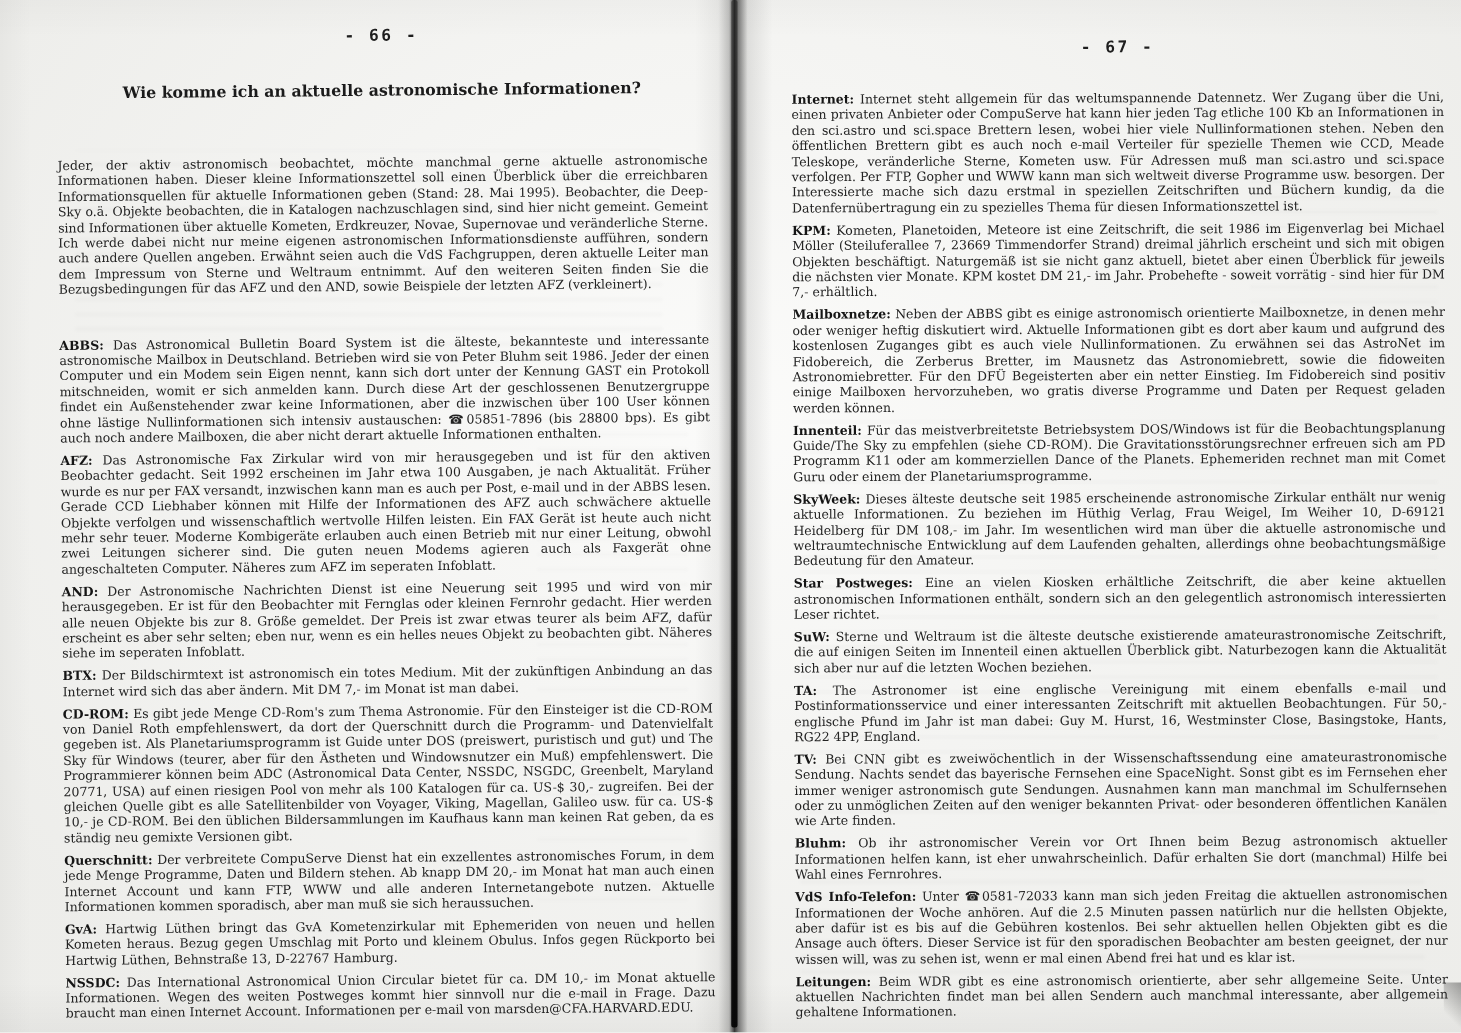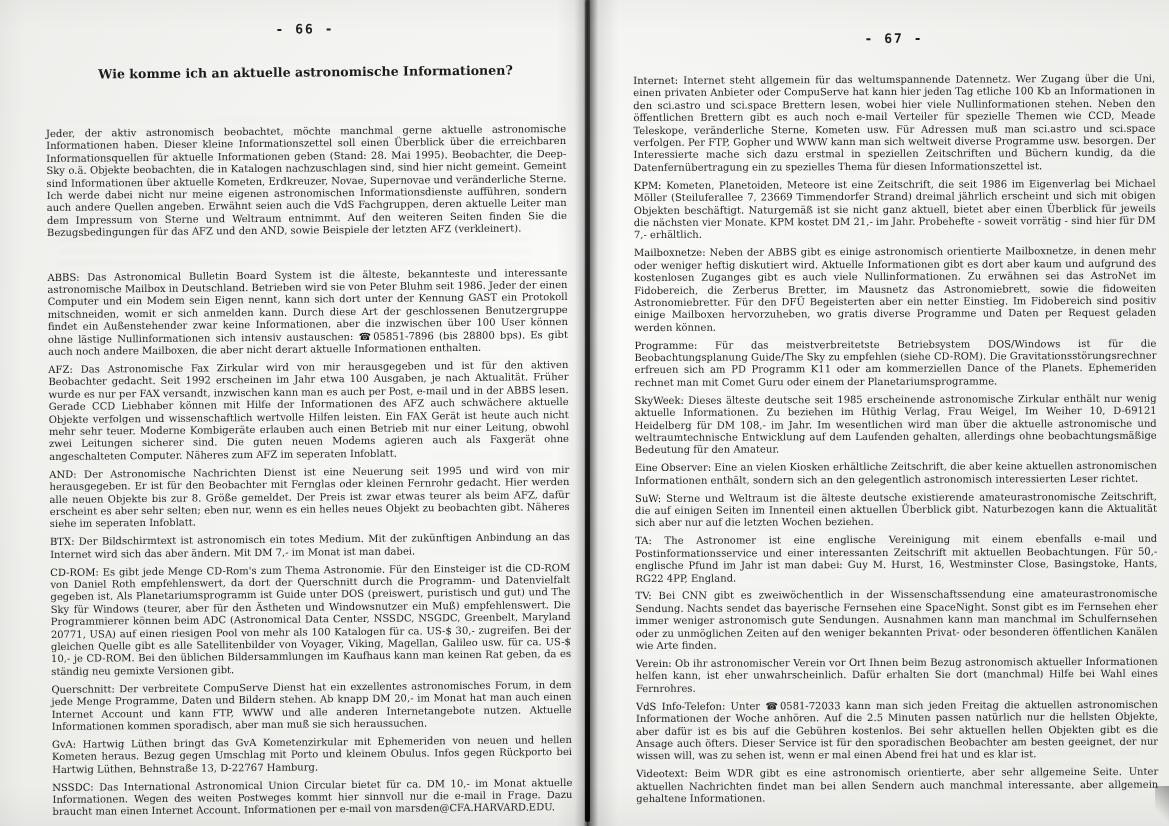--- a/index.html
+++ b/index.html
@@ -84,21 +84,21 @@
     color: #1b1b1b;
   }
   .para {
     margin: 0 0 5.5px 0;
     text-align: justify;
     font-size: 10px;
     line-height: 12.4px;
     color: #232323;
   }
   .intro { margin-bottom: 32px; }
-  .lbl { font-weight: normal; color: #151515; }
+  .lbl { font-weight: bold; color: #151515; }
 </style>
 </head>
 <body>
 
 <div class="scan-vignette"></div>
 
 <div class="ghost g1"></div>
 <div class="ghost g2"></div>
 <div class="ghost g3"></div>
 <div class="ghost g4"></div>
@@ -118,27 +118,27 @@
   <p class="para"><b class="lbl">GvA:</b> <span>Hartwig Lüthen bringt das GvA Kometenzirkular mit Ephemeriden von neuen und hellen Kometen heraus. Bezug gegen Umschlag mit Porto und kleinem Obulus. Infos gegen Rückporto bei Hartwig Lüthen, Behnstraße 13, D-22767 Hamburg.</span></p>
   <p class="para"><b class="lbl">NSSDC:</b> <span>Das International Astronomical Union Circular bietet für ca. DM 10,- im Monat aktuelle Informationen. Wegen des weiten Postweges kommt hier sinnvoll nur die e-mail in Frage. Dazu braucht man einen Internet Account. Informationen per e-mail von marsden@CFA.HARVARD.EDU.</span></p>
 </div>
 
 <div class="page page-right">
   <div class="pagenum">- 67 -</div>
 
   <p class="para"><b class="lbl">Internet:</b> <span>Internet steht allgemein für das weltumspannende Datennetz. Wer Zugang über die Uni, einen privaten Anbieter oder CompuServe hat kann hier jeden Tag etliche 100 Kb an Informationen in den sci.astro und sci.space Brettern lesen, wobei hier viele Nullinformationen stehen. Neben den öffentlichen Brettern gibt es auch noch e-mail Verteiler für spezielle Themen wie CCD, Meade Teleskope, veränderliche Sterne, Kometen usw. Für Adressen muß man sci.astro und sci.space verfolgen. Per FTP, Gopher und WWW kann man sich weltweit diverse Programme usw. besorgen. Der Interessierte mache sich dazu erstmal in speziellen Zeitschriften und Büchern kundig, da die Datenfernübertragung ein zu spezielles Thema für diesen Informationszettel ist.</span></p>
   <p class="para"><b class="lbl">KPM:</b> <span>Kometen, Planetoiden, Meteore ist eine Zeitschrift, die seit 1986 im Eigenverlag bei Michael Möller (Steiluferallee 7, 23669 Timmendorfer Strand) dreimal jährlich erscheint und sich mit obigen Objekten beschäftigt. Naturgemäß ist sie nicht ganz aktuell, bietet aber einen Überblick für jeweils die nächsten vier Monate. KPM kostet DM 21,- im Jahr. Probehefte - soweit vorrätig - sind hier für DM 7,- erhältlich.</span></p>
   <p class="para"><b class="lbl">Mailboxnetze:</b> <span>Neben der ABBS gibt es einige astronomisch orientierte Mailboxnetze, in denen mehr oder weniger heftig diskutiert wird. Aktuelle Informationen gibt es dort aber kaum und aufgrund des kostenlosen Zuganges gibt es auch viele Nullinformationen. Zu erwähnen sei das AstroNet im Fidobereich, die Zerberus Bretter, im Mausnetz das Astronomiebrett, sowie die fidoweiten Astronomiebretter. Für den DFÜ Begeisterten aber ein netter Einstieg. Im Fidobereich sind positiv einige Mailboxen hervorzuheben, wo gratis diverse Programme und Daten per Request geladen werden können.</span></p>
-  <p class="para"><b class="lbl">Programme:</b> <span>Für das meistverbreitetste Betriebsystem DOS/Windows ist für die Beobachtungsplanung Guide/The Sky zu empfehlen (siehe CD-ROM). Die Gravitationsstörungsrechner erfreuen sich am PD Programm K11 oder am kommerziellen Dance of the Planets. Ephemeriden rechnet man mit Comet Guru oder einem der Planetariumsprogramme.</span></p>
+  <p class="para"><b class="lbl">Innenteil:</b> <span>Für das meistverbreitetste Betriebsystem DOS/Windows ist für die Beobachtungsplanung Guide/The Sky zu empfehlen (siehe CD-ROM). Die Gravitationsstörungsrechner erfreuen sich am PD Programm K11 oder am kommerziellen Dance of the Planets. Ephemeriden rechnet man mit Comet Guru oder einem der Planetariumsprogramme.</span></p>
   <p class="para"><b class="lbl">SkyWeek:</b> <span>Dieses älteste deutsche seit 1985 erscheinende astronomische Zirkular enthält nur wenig aktuelle Informationen. Zu beziehen im Hüthig Verlag, Frau Weigel, Im Weiher 10, D-69121 Heidelberg für DM 108,- im Jahr. Im wesentlichen wird man über die aktuelle astronomische und weltraumtechnische Entwicklung auf dem Laufenden gehalten, allerdings ohne beobachtungsmäßige Bedeutung für den Amateur.</span></p>
-  <p class="para"><b class="lbl">Eine Observer:</b> <span>Eine an vielen Kiosken erhältliche Zeitschrift, die aber keine aktuellen astronomischen Informationen enthält, sondern sich an den gelegentlich astronomisch interessierten Leser richtet.</span></p>
+  <p class="para"><b class="lbl">Star Postweges:</b> <span>Eine an vielen Kiosken erhältliche Zeitschrift, die aber keine aktuellen astronomischen Informationen enthält, sondern sich an den gelegentlich astronomisch interessierten Leser richtet.</span></p>
   <p class="para"><b class="lbl">SuW:</b> <span>Sterne und Weltraum ist die älteste deutsche existierende amateurastronomische Zeitschrift, die auf einigen Seiten im Innenteil einen aktuellen Überblick gibt. Naturbezogen kann die Aktualität sich aber nur auf die letzten Wochen beziehen.</span></p>
   <p class="para"><b class="lbl">TA:</b> <span>The Astronomer ist eine englische Vereinigung mit einem ebenfalls e-mail und Postinformationsservice und einer interessanten Zeitschrift mit aktuellen Beobachtungen. Für 50,- englische Pfund im Jahr ist man dabei: Guy M. Hurst, 16, Westminster Close, Basingstoke, Hants, RG22 4PP, England.</span></p>
   <p class="para"><b class="lbl">TV:</b> <span>Bei CNN gibt es zweiwöchentlich in der Wissenschaftssendung eine amateurastronomische Sendung. Nachts sendet das bayerische Fernsehen eine SpaceNight. Sonst gibt es im Fernsehen eher immer weniger astronomisch gute Sendungen. Ausnahmen kann man manchmal im Schulfernsehen oder zu unmöglichen Zeiten auf den weniger bekannten Privat- oder besonderen öffentlichen Kanälen wie Arte finden.</span></p>
-  <p class="para"><b class="lbl">Verein:</b> <span>Ob ihr astronomischer Verein vor Ort Ihnen beim Bezug astronomisch aktueller Informationen helfen kann, ist eher unwahrscheinlich. Dafür erhalten Sie dort (manchmal) Hilfe bei Wahl eines Fernrohres.</span></p>
+  <p class="para"><b class="lbl">Bluhm:</b> <span>Ob ihr astronomischer Verein vor Ort Ihnen beim Bezug astronomisch aktueller Informationen helfen kann, ist eher unwahrscheinlich. Dafür erhalten Sie dort (manchmal) Hilfe bei Wahl eines Fernrohres.</span></p>
   <p class="para"><b class="lbl">VdS Info-Telefon:</b> <span>Unter ☎0581-72033 kann man sich jeden Freitag die aktuellen astronomischen Informationen der Woche anhören. Auf die 2.5 Minuten passen natürlich nur die hellsten Objekte, aber dafür ist es bis auf die Gebühren kostenlos. Bei sehr aktuellen hellen Objekten gibt es die Ansage auch öfters. Dieser Service ist für den sporadischen Beobachter am besten geeignet, der nur wissen will, was zu sehen ist, wenn er mal einen Abend frei hat und es klar ist.</span></p>
-  <p class="para"><b class="lbl">Videotext:</b> <span>Beim WDR gibt es eine astronomisch orientierte, aber sehr allgemeine Seite. Unter aktuellen Nachrichten findet man bei allen Sendern auch manchmal interessante, aber allgemein gehaltene Informationen.</span></p>
+  <p class="para"><b class="lbl">Leitungen:</b> <span>Beim WDR gibt es eine astronomisch orientierte, aber sehr allgemeine Seite. Unter aktuellen Nachrichten findet man bei allen Sendern auch manchmal interessante, aber allgemein gehaltene Informationen.</span></p>
 
 </div>
 
 <div class="gutter"></div>
 <div class="gutter-core"></div>
 <div class="corner-shadow"></div>
 
 </body></html>

